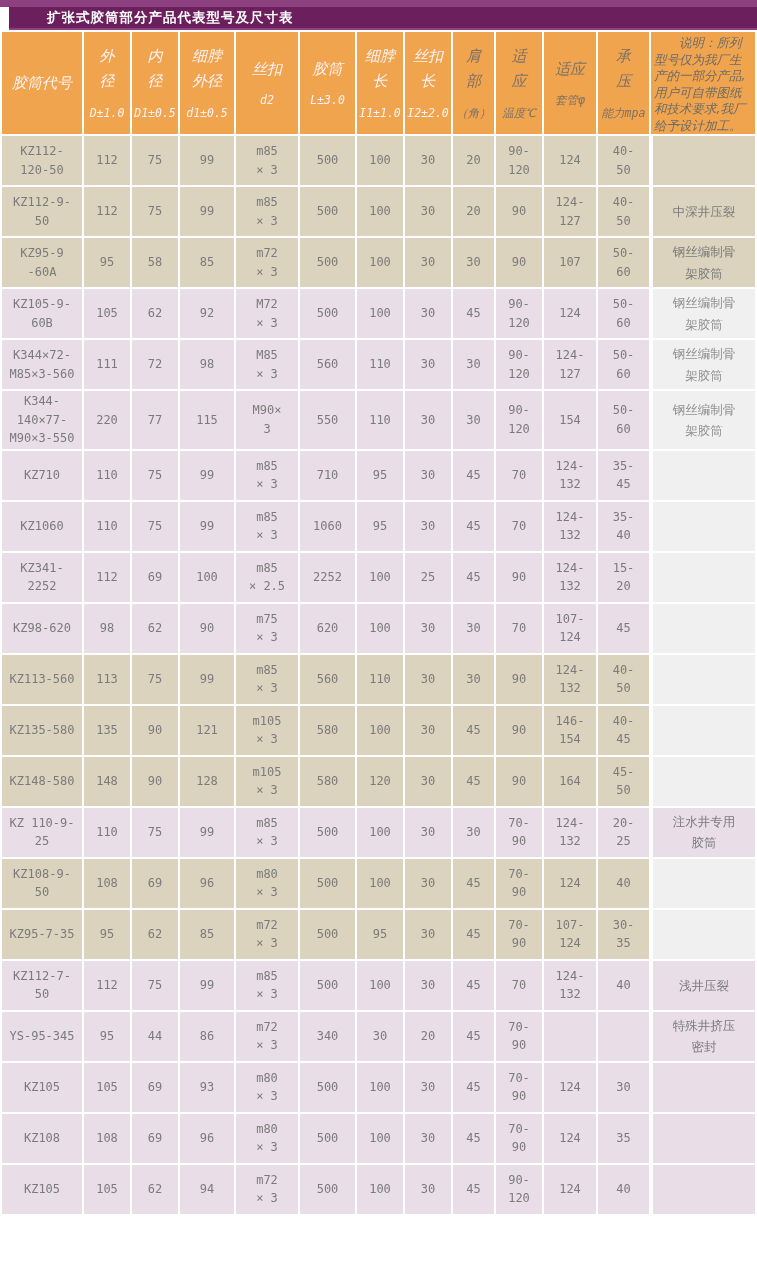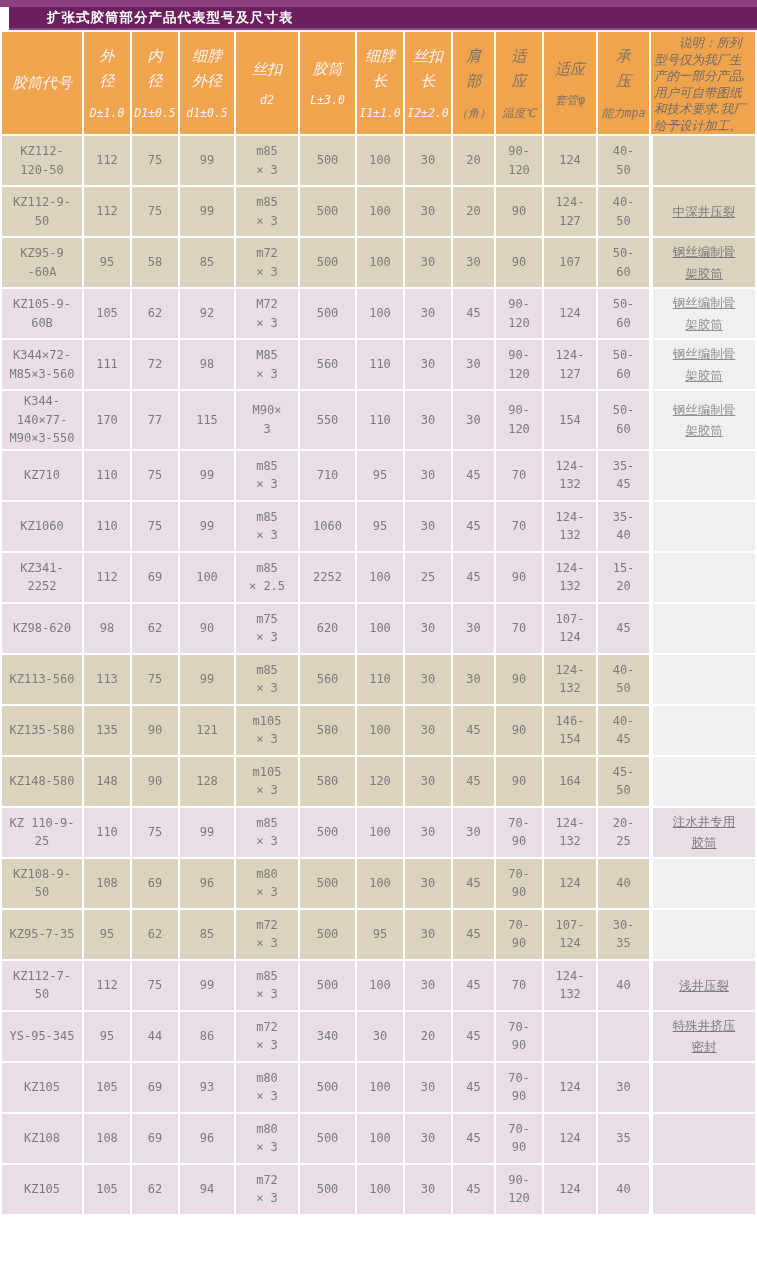--- a/index.html
+++ b/index.html
@@ -41,21 +41,21 @@
   th.note-col{vertical-align:top;}
   .note-head{color:#6b6b6b;font-size:12.5px;line-height:1.32;text-align:left;
              text-indent:2em;padding:3px 3px 0 3px;}
 
   td{font-family:"DejaVu Sans Mono","DejaVu Sans",monospace;font-size:12px;
      color:var(--body-text);text-align:center;vertical-align:middle;
      height:47px;padding:1px 3px;white-space:pre-line;line-height:1.55;}
   tr.bg-beige td{background:var(--row-beige);}
   tr.bg-pink td{background:var(--row-pink);}
   td.note-cell{font-family:"DejaVu Sans",sans-serif;font-size:12.5px;
-     border-left:2px solid var(--grid-white);line-height:1.7;text-decoration:underline;}
+     border-left:2px solid var(--grid-white);line-height:1.7;}
   td.note-cell.nb-gray{background:var(--note-gray);color:#8f8f8f;}
   td.note-cell.nb-beige{background:var(--row-beige);}
   td.note-cell.nb-pink{background:var(--row-pink);text-align:center;}
 </style>
 </head>
 <body>
 
 <div class="page">
   <div class="top-strip"></div>
   <div class="title-bar">
@@ -194,21 +194,21 @@
 127</td>
           <td>50-
 60</td>
           <td class="note-cell nb-gray">钢丝编制骨
 架胶筒</td>
         </tr>
         <tr class="bg-pink">
           <td>K344-
 140×77-
 M90×3-550</td>
-          <td>170</td>
+          <td>220</td>
           <td>77</td>
           <td>115</td>
           <td>M90×
 3</td>
           <td>550</td>
           <td>110</td>
           <td>30</td>
           <td>30</td>
           <td>90-
 120</td>

